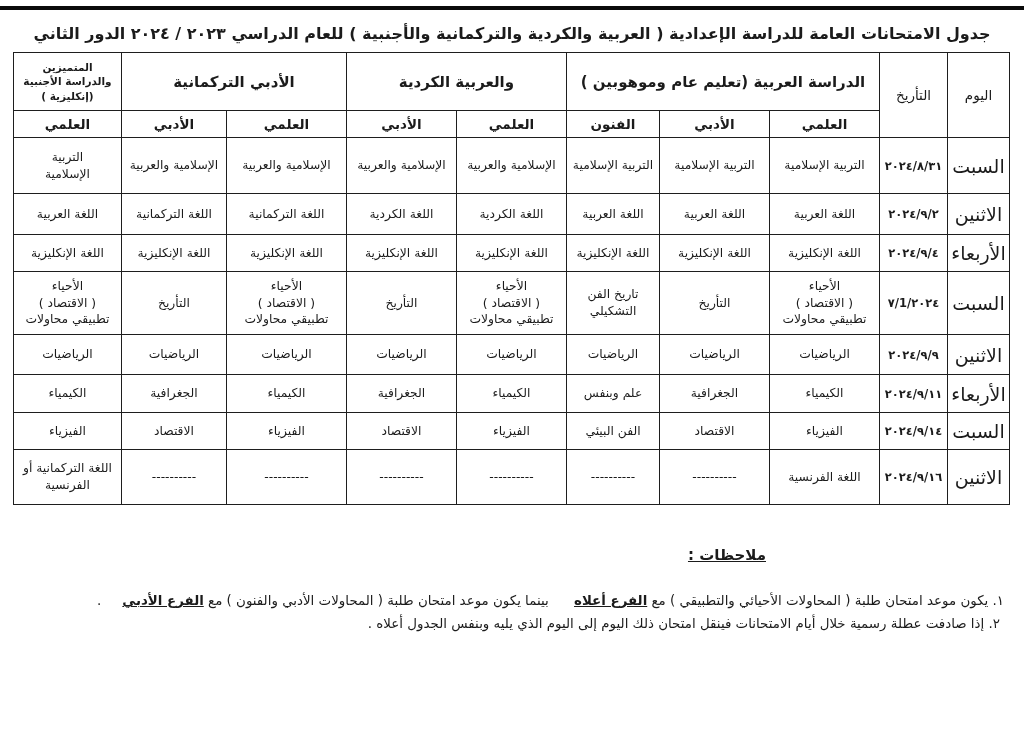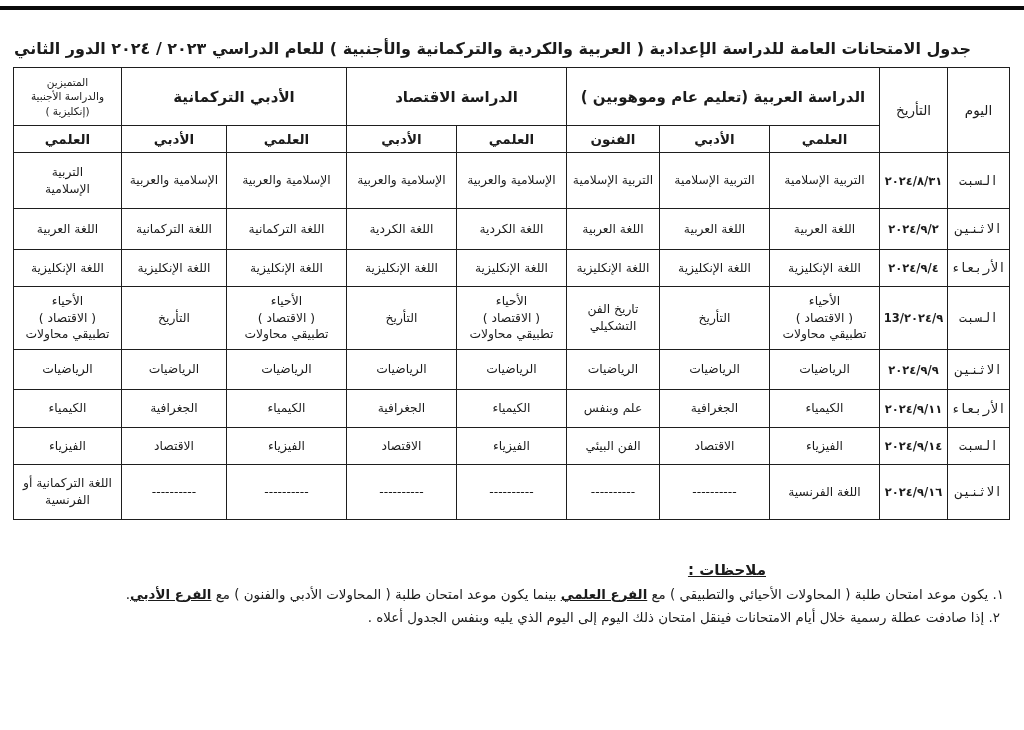--- a/index.html
+++ b/index.html
@@ -12,25 +12,25 @@
     direction: rtl;
     position: relative;
     overflow: hidden;
   }
   .top-rule {
     position: absolute; top: 6px; left: 0; right: 0;
     height: 4px; background: #0a0a0a;
   }
   .page { padding: 20px 14px 0 14px; }
   .title {
-    text-align: left;
+    text-align: center;
     font-weight: bold;
     font-size: 16px;
     white-space: nowrap;
-    margin-top: 19px;
+    margin-top: 4px;
     letter-spacing: -0.2px;
   }
   table.exam {
     margin-top: 9px;
     width: 996px;
     border-collapse: collapse;
     table-layout: fixed;
   }
   table.exam th, table.exam td {
     border: 1.4px solid #1e1e1e;
@@ -38,45 +38,45 @@
     vertical-align: middle;
     padding: 2px 2px;
     overflow: hidden;
   }
   thead tr.group-row { height: 58px; }
   thead tr.sub-row   { height: 27px; }
   th.group   { font-size: 15px; font-weight: bold; }
   th.daydate { font-size: 13.5px; font-weight: normal; }
   th.sub     { font-size: 13.5px; font-weight: bold; }
   th.foreign-head {
-    font-size: 10.5px; font-weight: normal;
+    font-size: 10.5px; font-weight: bold;
     white-space: pre-line; line-height: 1.35;
   }
   td.subject { font-size: 12.3px; white-space: pre-line; line-height: 1.35; }
-  td.day     { font-size: 13px; font-family: Liberation Mono, monospace; }
+  td.day     { font-size: 19px; }
   td.date    { font-size: 11.5px; letter-spacing: -0.3px; font-weight: bold; }
   tbody tr:nth-child(1) { height: 56px; }
   tbody tr:nth-child(2) { height: 41px; }
   tbody tr:nth-child(3) { height: 37px; }
   tbody tr:nth-child(4) { height: 63px; }
   tbody tr:nth-child(5) { height: 40px; }
   tbody tr:nth-child(6) { height: 38px; }
   tbody tr:nth-child(7) { height: 37px; }
   tbody tr:nth-child(8) { height: 55px; }
   .notes { margin-top: 40px; padding: 0 6px; }
   .notes-heading {
     display: inline-block;
     font-weight: bold;
     font-size: 15px;
     text-decoration: underline;
     margin-right: 238px;
-    margin-bottom: 4px;
+    margin-bottom: 25px;
   }
   .note { font-size: 13.4px; line-height: 1.75; }
-  .note .u { font-weight: bold; text-decoration: underline; }
+  .note .u { font-weight: bold; text-decoration: underline; margin-left: 21px; }
   .note-2, .note-3 { padding-right: 4px; text-align: right; }
 </style>
 </head>
 <body>
 
 <div class="top-rule"></div>
 
 <div class="page">
 
   <div class="title">جدول الامتحانات العامة للدراسة الإعدادية ( العربية والكردية والتركمانية والأجنبية ) للعام الدراسي ٢٠٢٣ / ٢٠٢٤ الدور الثاني</div>
@@ -92,21 +92,21 @@
         <col style="width:110px">
       <col style="width:120px">
         <col style="width:105px">
       <col style="width:108px">
     </colgroup>
     <thead>
       <tr class="group-row">
         <th class="daydate" rowspan="2">اليوم</th>
         <th class="daydate" rowspan="2">التأريخ</th>
         <th class="group" colspan="3">الدراسة العربية (تعليم عام وموهوبين )</th>
-        <th class="group" colspan="2">الدراسة الاقتصاد</th>
+        <th class="group" colspan="2">والعربية الكردية</th>
         <th class="group" colspan="2">الأدبي التركمانية</th>
         <th class="foreign-head">المتميزين
 والدراسة الأجنبية
 (إنكليزية )</th>
       </tr>
       <tr class="sub-row">
         <th class="sub">العلمي</th>
         <th class="sub">الأدبي</th>
         <th class="sub">الفنون</th>
         <th class="sub">العلمي</th>
@@ -149,21 +149,21 @@
           <td class="subject">اللغة الإنكليزية</td>
           <td class="subject">اللغة الإنكليزية</td>
           <td class="subject">اللغة الإنكليزية</td>
           <td class="subject">اللغة الإنكليزية</td>
           <td class="subject">اللغة الإنكليزية</td>
           <td class="subject">اللغة الإنكليزية</td>
           <td class="subject">اللغة الإنكليزية</td>
         </tr>
         <tr>
           <td class="day">السبت</td>
-          <td class="date">٢٠٢٤/٩/13</td>
+          <td class="date">٢٠٢٤/1/٧</td>
           <td class="subject">الأحياء
 ( الاقتصاد )
 تطبيقي محاولات</td>
           <td class="subject">التأريخ</td>
           <td class="subject">تاريخ الفن
 التشكيلي</td>
           <td class="subject">الأحياء
 ( الاقتصاد )
 تطبيقي محاولات</td>
           <td class="subject">التأريخ</td>
@@ -224,18 +224,18 @@
           <td class="subject">اللغة التركمانية أو
 الفرنسية</td>
         </tr>
       </tbody>
   </table>
 
   <div class="notes">
     <div class="notes-heading">ملاحظات :</div>
     <div class="note note-1">
       <span>١.</span>
-      <span>يكون موعد امتحان طلبة ( المحاولات الأحيائي والتطبيقي ) مع </span><span class="u">الفرع العلمي</span><span> بينما يكون موعد امتحان طلبة ( المحاولات الأدبي والفنون ) مع </span><span class="u">الفرع الأدبي</span><span>.</span>
+      <span>يكون موعد امتحان طلبة ( المحاولات الأحيائي والتطبيقي ) مع </span><span class="u">الفرع أعلاه</span><span> بينما يكون موعد امتحان طلبة ( المحاولات الأدبي والفنون ) مع </span><span class="u">الفرع الأدبي</span><span>.</span>
     </div>
     <div class="note note-2">٢. إذا صادفت عطلة رسمية خلال أيام الامتحانات فينقل امتحان ذلك اليوم إلى اليوم الذي يليه وبنفس الجدول أعلاه .</div>
   </div>
 
 </div>
 
 </body></html>

